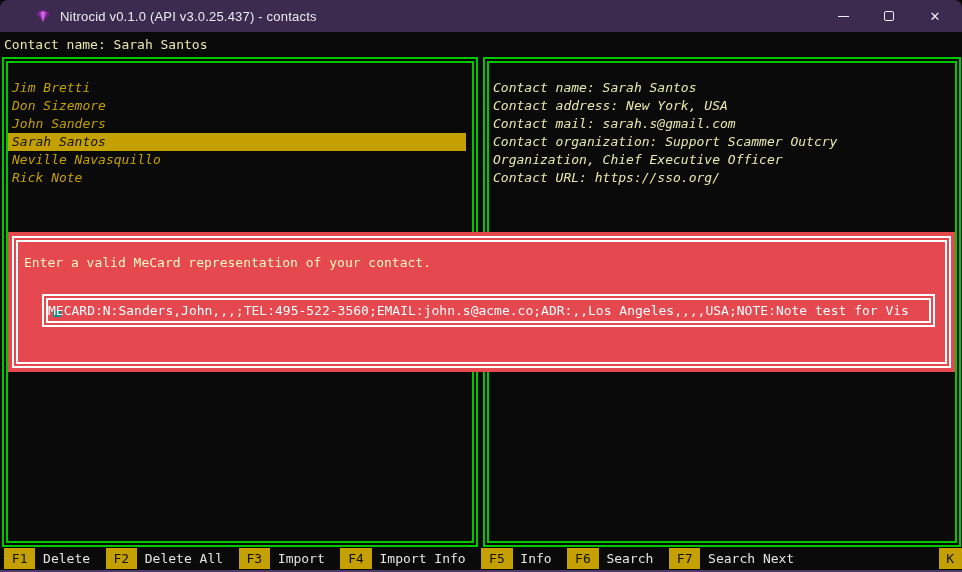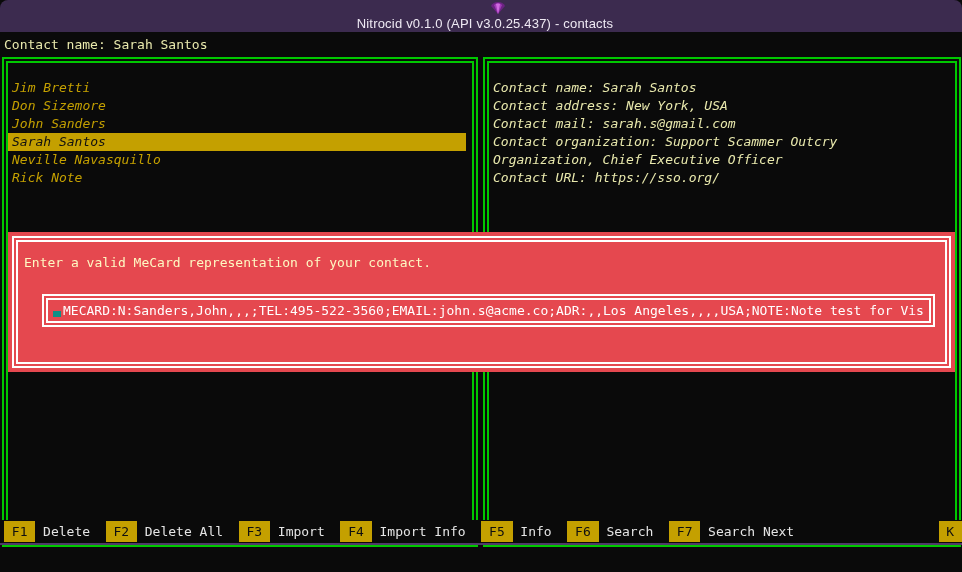--- a/index.html
+++ b/index.html
@@ -7,21 +7,21 @@
   body { font-family:"DejaVu Sans Mono","Liberation Mono",monospace; font-size:13px; }
 
   .screen { position:relative; width:962px; height:572px; background:#0a0a0a; }
 
   
   .titlebar {
     position:absolute; left:0; top:0; width:962px; height:32px;
     background:var(--titlebar,#3c2b4f);
     border-radius:8px 8px 0 0;
     display:flex; align-items:center;
-    font-family:"Liberation Sans","DejaVu Sans",sans-serif; font-size:13px; color:#efeaf4;flex-direction:column;
+    font-family:"Liberation Sans","DejaVu Sans",sans-serif; font-size:13px; color:#efeaf4;
   }
   .app-icon { margin-left:34px; width:18px; height:16px; display:inline-flex; }
   .win-title { margin-left:8px; letter-spacing:.2px; }
   .win-controls { margin-left:auto; display:flex; height:100%; }
   .win-btn {
     width:46px; height:100%; display:flex; align-items:center; justify-content:center;
     background:transparent; border:none; color:#f2eef6; font-size:13px; cursor:default;
     font-family:"DejaVu Sans",sans-serif;
   }
   .win-btn .min-glyph { display:block; width:11px; height:1px; background:#f2eef6; }
@@ -57,31 +57,31 @@
 
   
   .modal {
     position:absolute; left:8px; top:232px; width:947px; height:140px;
     background:var(--red,#e5484f); padding:4px;
   }
   .modal-border { width:100%; height:100%; border:6px double #ffffff; position:relative; }
   .modal-prompt { margin:12px 0 0 6px; color:#fef9c3; height:18px; line-height:18px; white-space:nowrap; }
   .input-box {
     margin:22px 10px 0 24px; border:6px double #ffffff;
-    padding:3px 15px; position:relative; white-space:nowrap; overflow:hidden;
+    padding:3px 0; position:relative; white-space:nowrap; overflow:hidden;
   }
   .input-text { color:#ffffff; position:relative; z-index:1; }
   .text-cursor {
     position:absolute; left:5px; bottom:4px; width:8px; height:6px;
     background:var(--teal,#0d8f86); z-index:0;
   }
 
   
   .statusbar {
-    position:absolute; left:0; top:520px; width:962px; height:25px;
+    position:absolute; left:0; top:547px; width:962px; height:25px;
     background:#0a0a0a; border-bottom:2px solid #4f3a68;
     display:flex; align-items:center; padding-left:4px;
     color:#f2f2f2;
   }
   .fk-entry { display:inline-flex; margin-right:2ch; height:21px; line-height:21px; }
   .fk-key   { background:var(--gold,#c4a000); color:#101010; padding:0 1ch; }
   .fk-label { padding-left:1ch; color:#e5e5e5; }
   .k-key {
     margin-left:auto; margin-right:0; background:var(--gold,#c4a000); color:#101010;
     padding:0 1ch; height:21px; line-height:21px;

